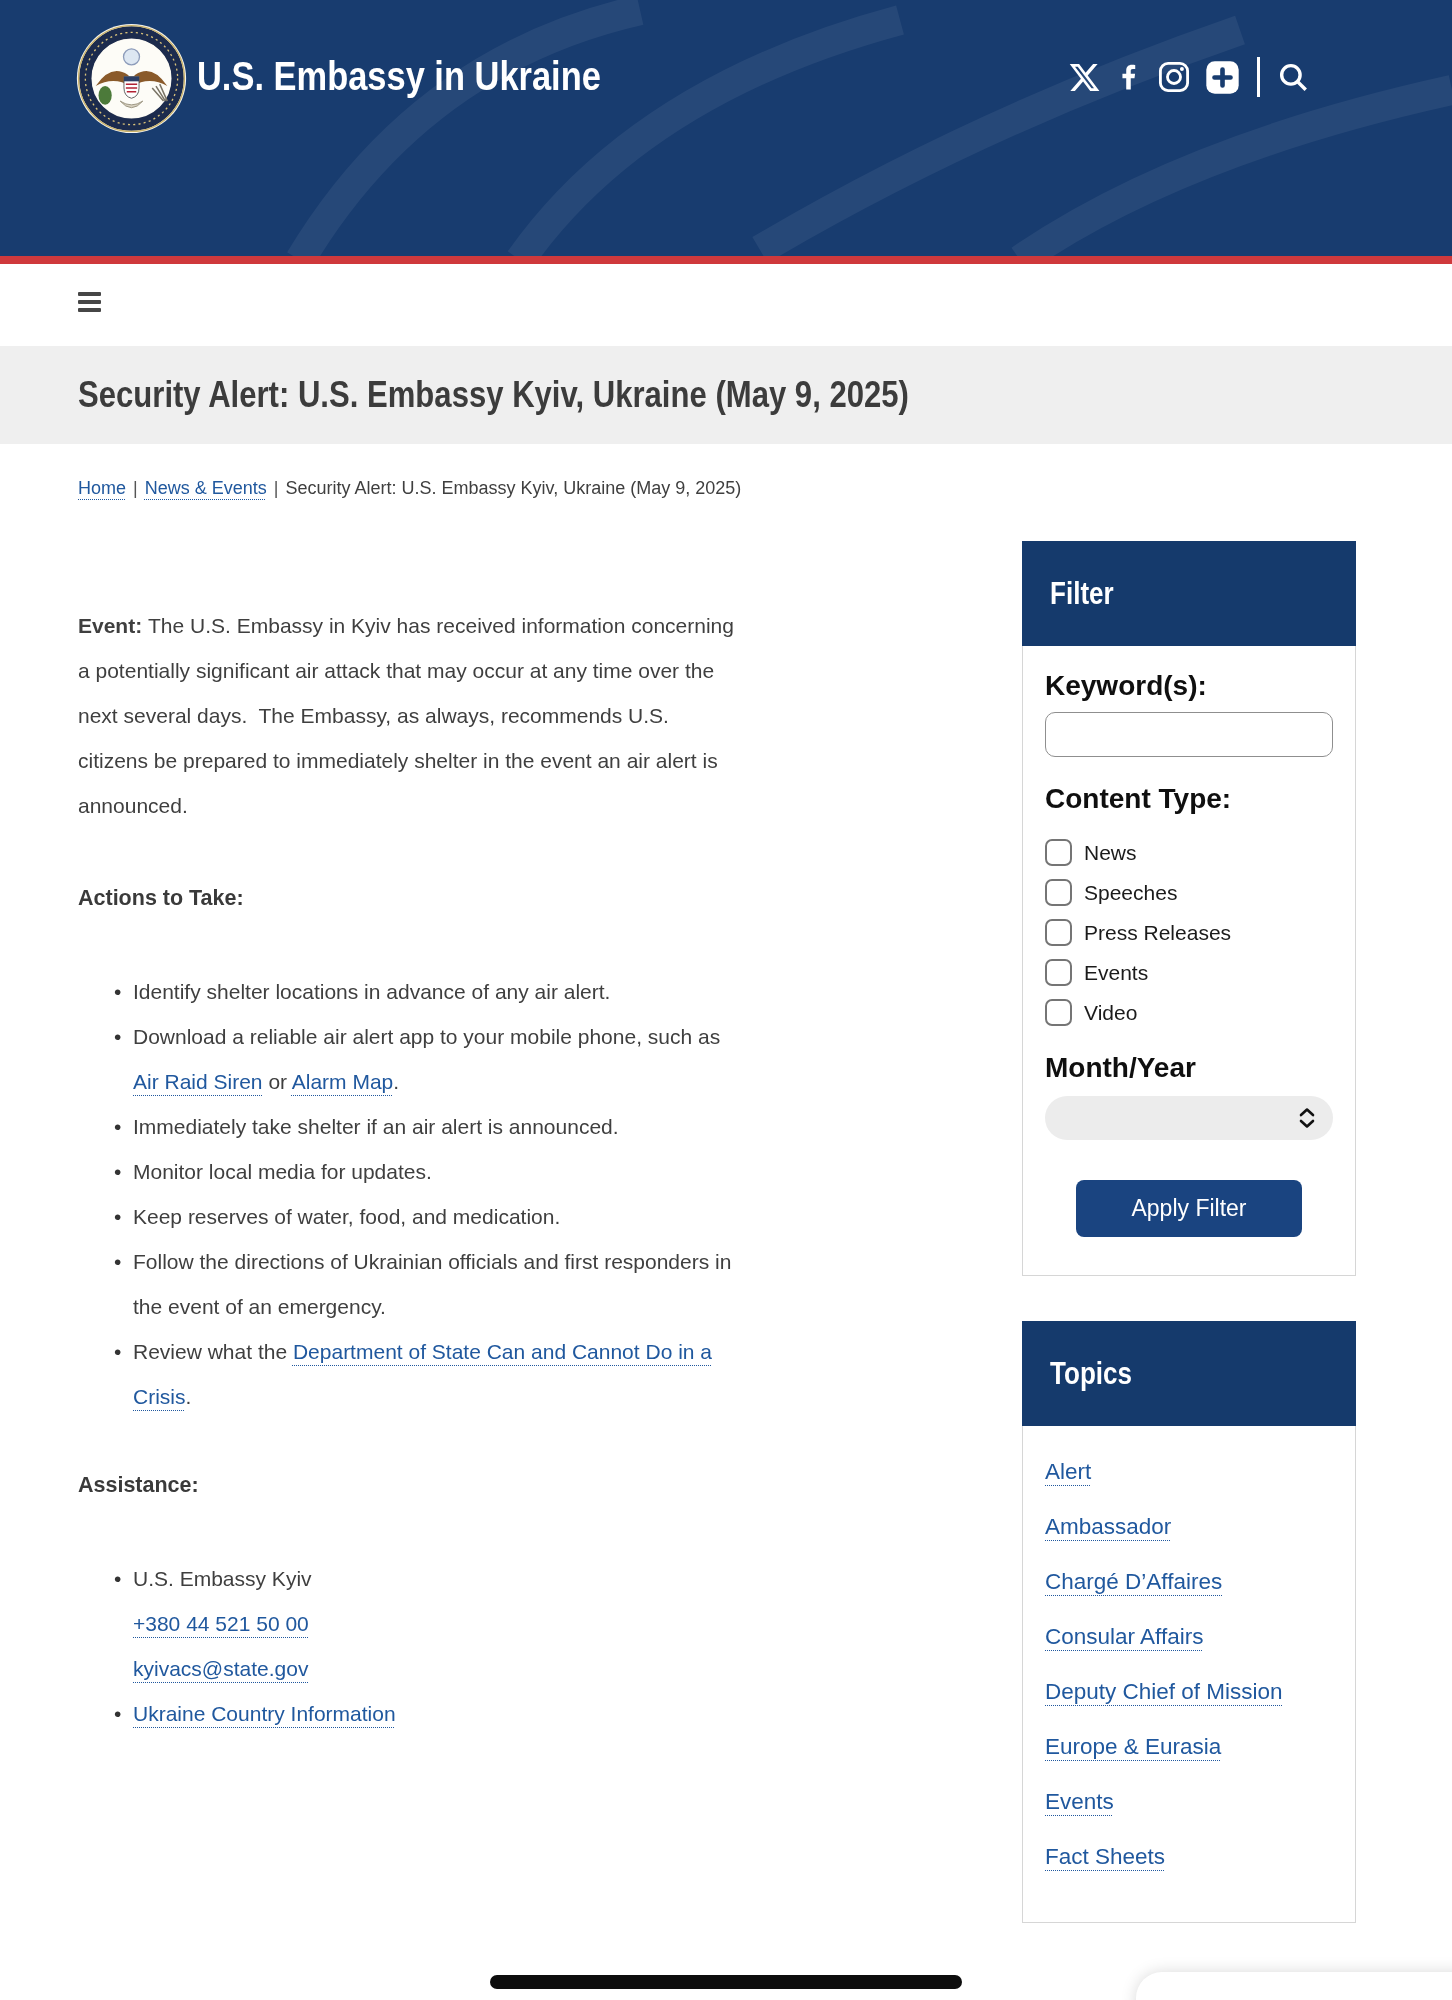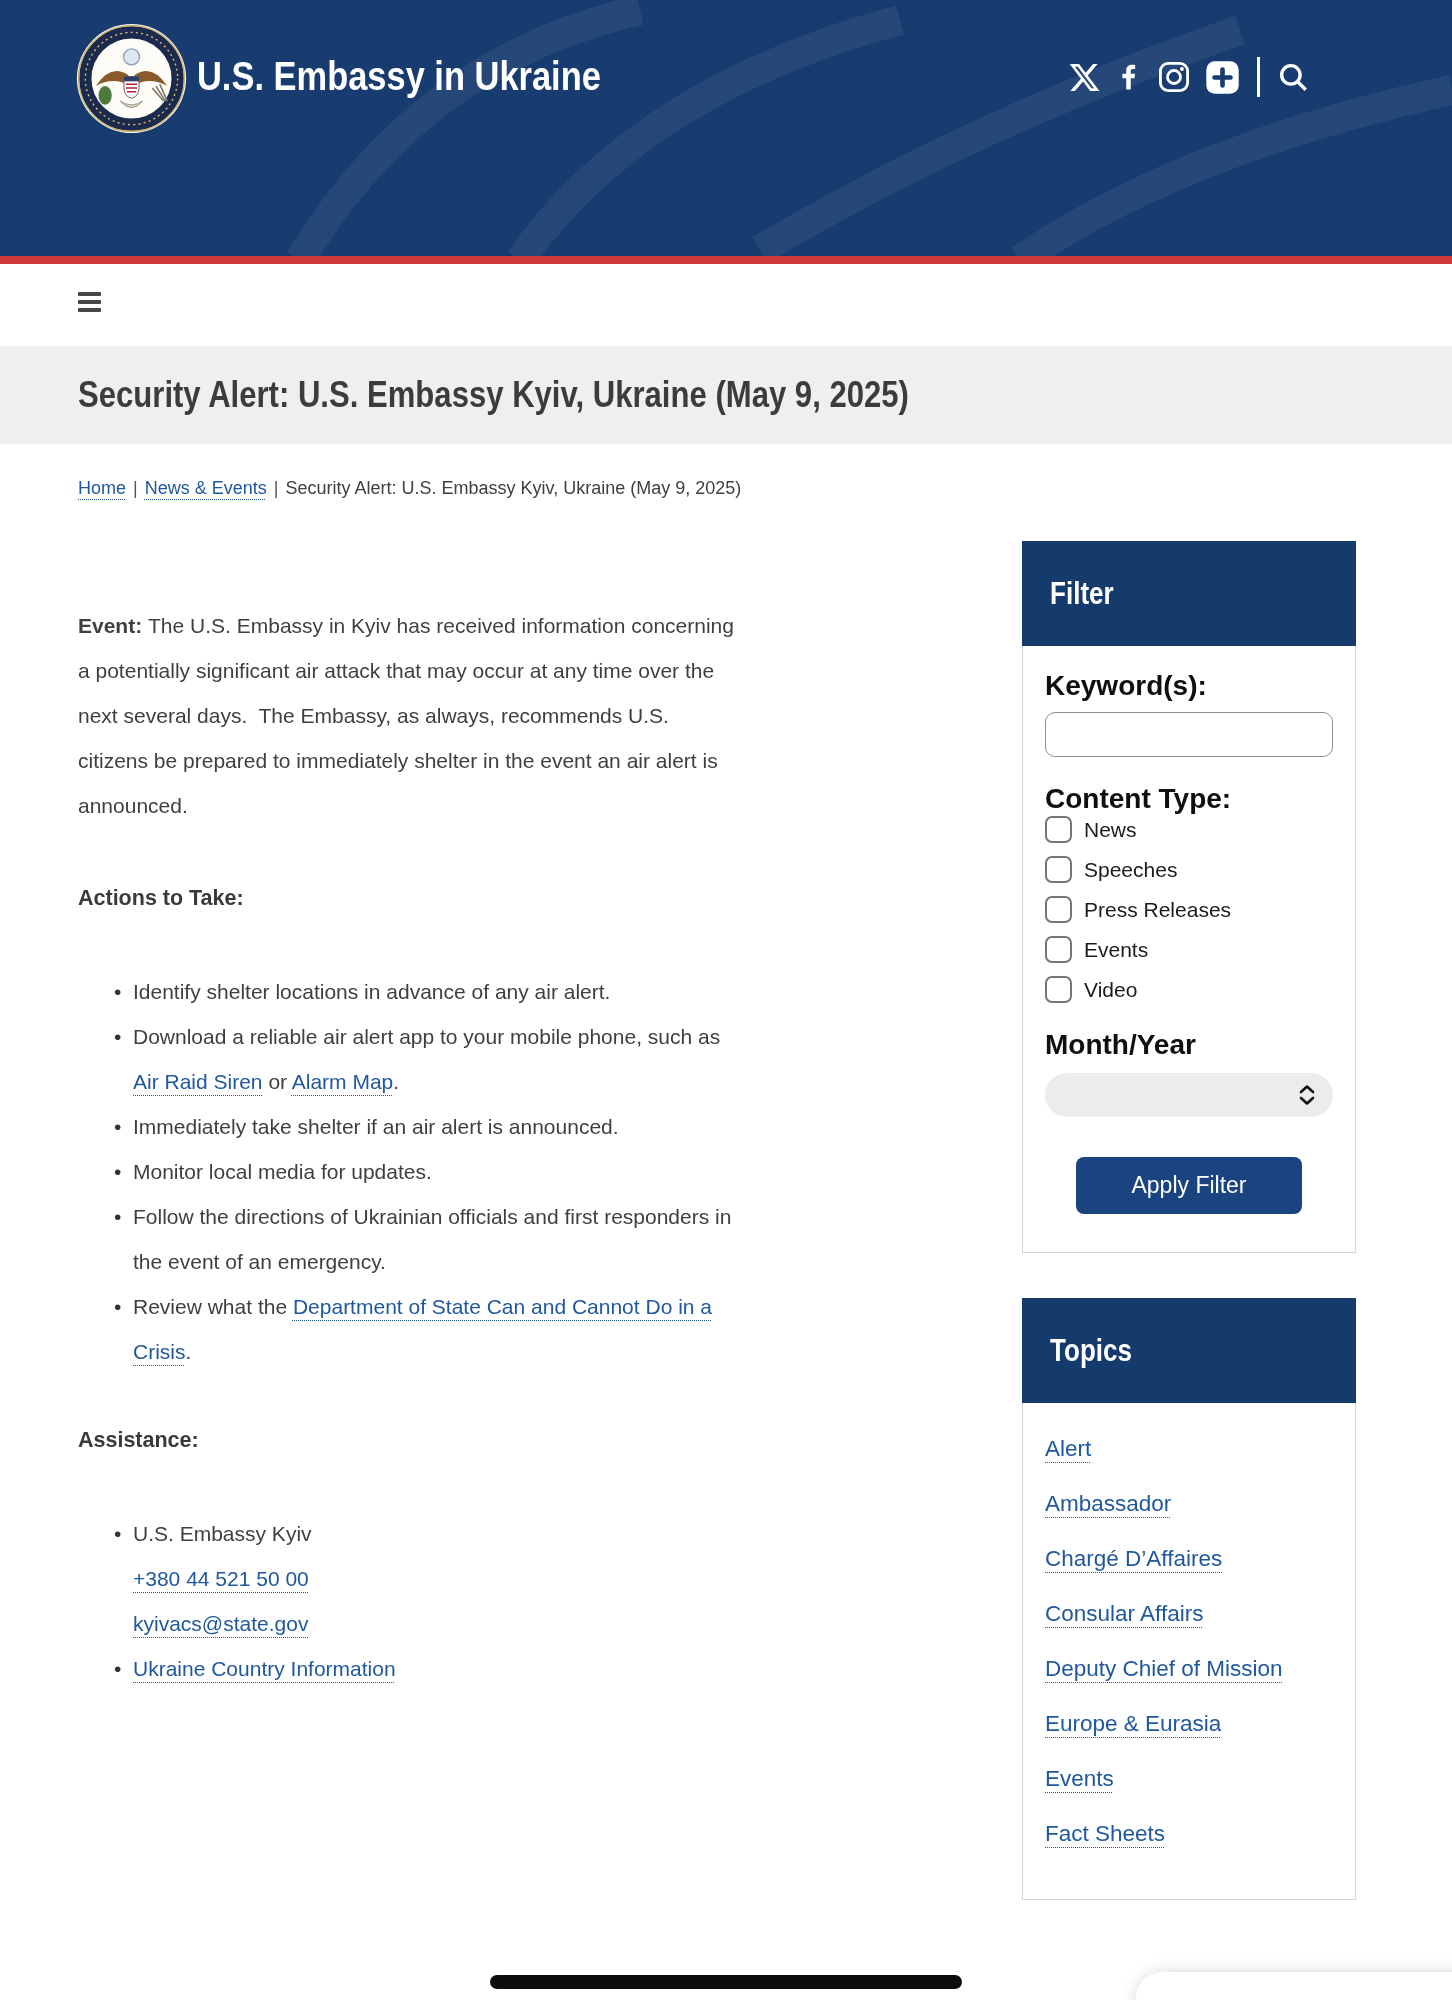--- a/index.html
+++ b/index.html
@@ -54,21 +54,21 @@
 
   
   .sidebar{position:absolute;left:1022px;top:42px;width:334px;}
   .card{background:#fff;border:1px solid #d6d6d6;}
   .card-header{height:105px;background:var(--panel);display:flex;align-items:center;margin:-1px -1px 0 -1px;}
   .card-header .t{color:#fff;font-size:31px;font-weight:700;margin-left:28px;}
   .filter-body{padding:24px 22px 6px;}
   .f-label{font-size:28px;font-weight:700;color:#0f0f0f;}
   .keyword-input{display:block;margin-top:10px;width:100%;height:45px;border:1.5px solid #8f8f8f;border-radius:10px;background:#fff;font-size:20px;padding:0 12px;outline:none;}
   .mt26{margin-top:26px;}
-  .cb-list{margin-top:1px;}
+  .cb-list{margin-top:24px;}
   .cb-row{display:flex;align-items:center;margin-bottom:13px;cursor:pointer;}
   .cb-box{width:27px;height:27px;border:2px solid #757575;border-radius:7px;background:#fff;flex:0 0 auto;}
   .cb-label{margin-left:12px;font-size:21px;color:#1b1b1b;}
   .month-select{position:relative;margin-top:12px;height:44px;background:#ececec;border-radius:22px;cursor:pointer;}
   .month-select svg{position:absolute;right:16px;top:50%;transform:translateY(-50%);}
   .apply-btn{display:block;margin:40px auto 32px;width:226px;height:57px;background:var(--button);color:#fff;font-size:23px;border:none;border-radius:8px;cursor:pointer;font-family:inherit;}
   .topics-card{margin-top:45px;}
   .topics-list{list-style:none;padding:28px 58px 28px 22px;}
   .topics-list li{margin-bottom:18px;line-height:35px;}
   .topics-list a{font-size:22.5px;}
@@ -166,20 +166,23 @@
         <li class="li">
           <div class="line"><span>Download a reliable air alert app to your mobile phone, such as </span><a href="#" class="rl">Air Raid Siren</a><span> or </span><a href="#" class="rl">Alarm Map</a><span>.</span></div>
         </li>
         <li class="li">
           <div class="line"><span>Immediately take shelter if an air alert is announced.</span></div>
         </li>
         <li class="li">
           <div class="line"><span>Monitor local media for updates.</span></div>
         </li>
         <li class="li">
+          <div class="line"><span>Keep reserves of water, food, and medication.</span></div>
+        </li>
+        <li class="li">
           <div class="line"><span>Follow the directions of Ukrainian officials and first responders in the event of an emergency.</span></div>
         </li>
         <li class="li">
           <div class="line"><span>Review what the </span><a href="#" class="rl">Department of State Can and Cannot Do in a Crisis</a><span>.</span></div>
         </li>
       </ul>
     <h2>Assistance:</h2>
     <ul>
 
     <li class="li">

